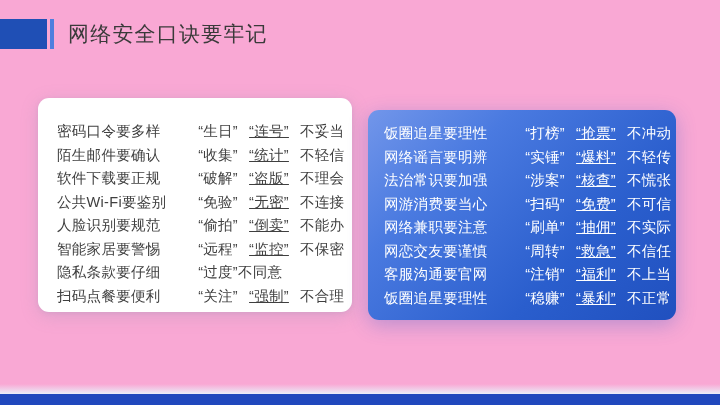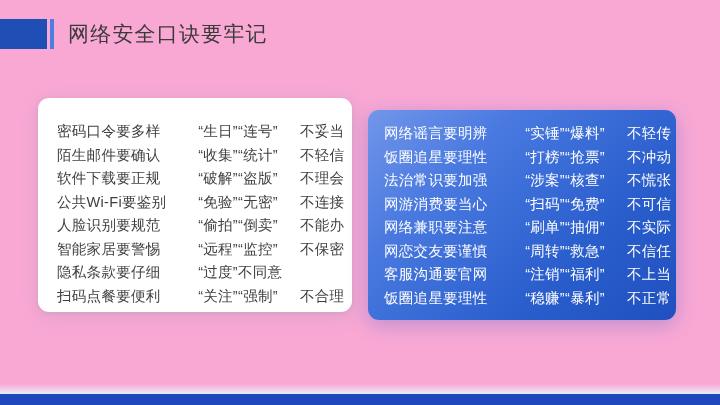--- a/index.html
+++ b/index.html
@@ -112,20 +112,22 @@
     flex: 0 0 auto;
   }
   .col-b {
     width: 62px;
     flex: 0 0 auto;
     text-align: right;
   }
   .col-c {
     width: 62px;
     flex: 0 0 auto;
+    text-align: center;
+    text-decoration: underline;
   }
   .col-d {
     flex: 0 0 auto;
   }
 
   
   #footer-bar {
     position: absolute;
     left: 0;
     bottom: 0;
@@ -201,32 +203,32 @@
           <span class="col-b">“关注”</span>
           <span class="col-c">“强制”</span>
           <span class="col-d">不合理</span>
         </div>
       </div>
   </div>
 
   <div id="card-right" class="card">
     <div class="rows" id="rows-right">
         <div class="row">
+          <span class="col-a">饭圈追星要理性</span>
+          <span class="col-b">“打榜”</span>
+          <span class="col-c">“抢票”</span>
+          <span class="col-d">不冲动</span>
+        </div>
+        <div class="row">
           <span class="col-a">网络谣言要明辨</span>
           <span class="col-b">“实锤”</span>
           <span class="col-c">“爆料”</span>
           <span class="col-d">不轻传</span>
         </div>
         <div class="row">
-          <span class="col-a">饭圈追星要理性</span>
-          <span class="col-b">“打榜”</span>
-          <span class="col-c">“抢票”</span>
-          <span class="col-d">不冲动</span>
-        </div>
-        <div class="row">
           <span class="col-a">法治常识要加强</span>
           <span class="col-b">“涉案”</span>
           <span class="col-c">“核查”</span>
           <span class="col-d">不慌张</span>
         </div>
         <div class="row">
           <span class="col-a">网游消费要当心</span>
           <span class="col-b">“扫码”</span>
           <span class="col-c">“免费”</span>
           <span class="col-d">不可信</span>

